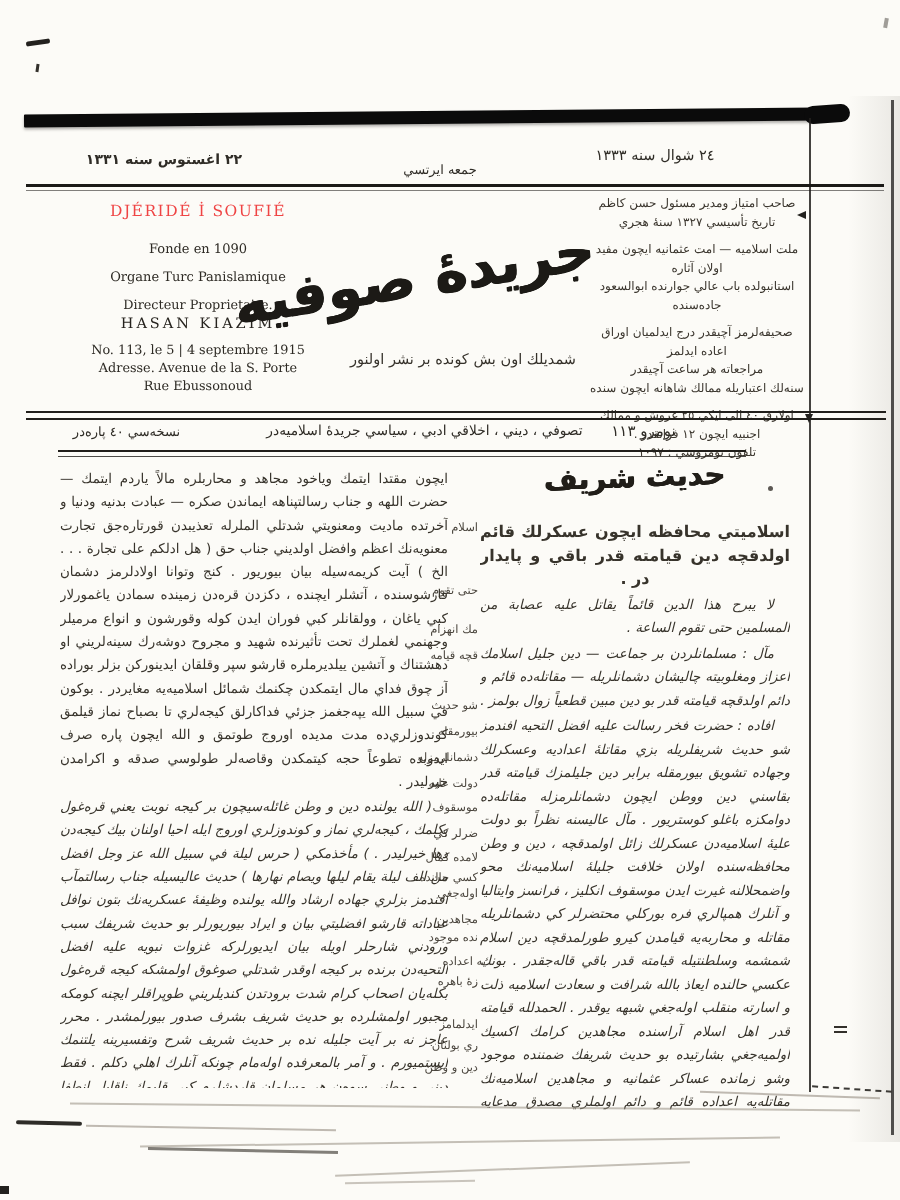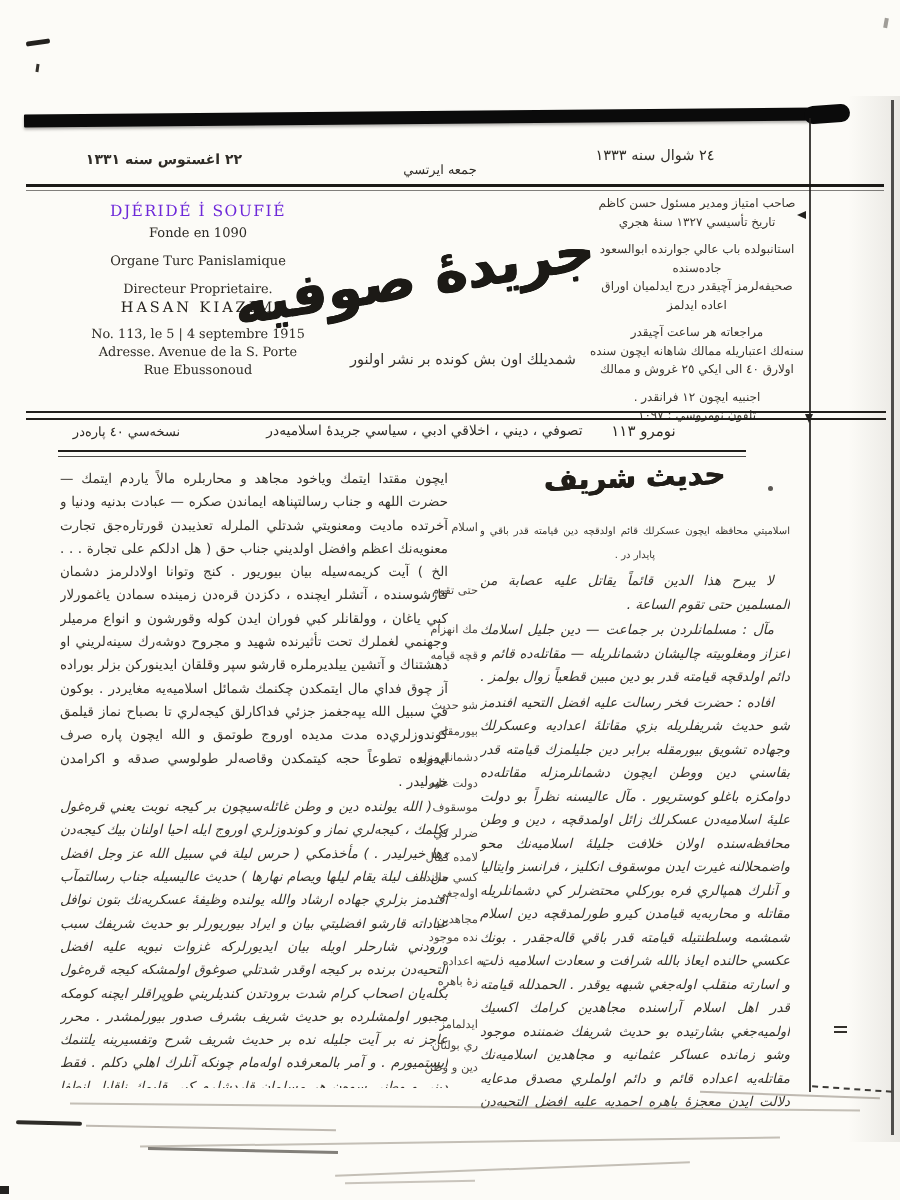--- a/index.html
+++ b/index.html
@@ -20,21 +20,21 @@
   
   .date{font-size:14px;color:#2f2c26;}
 
   
   .ruleA{border-top:3px solid #1b1a17;border-bottom:1px solid rgba(27,26,23,.55);height:3px;}
   .ruleB{border-top:2px solid #211f1b;border-bottom:2px solid #211f1b;height:5px;}
   .ruleC{border-top:2px solid #211f1b;border-bottom:1.5px solid rgba(33,31,27,.8);height:4px;}
 
   
   .fr-block{width:272px;text-align:center;}
-  .fr-title{font-size:15.5px;letter-spacing:1.5px;margin-bottom:6px;color:#6d28d9;}
+  .fr-title{font-size:15.5px;letter-spacing:1.5px;margin-bottom:22px;color:#ef4444;}
   .fr-line{font-size:13px;margin-bottom:13px;}
   .fr-small{font-size:12.8px;margin-bottom:3px;}
   .fr-name{font-size:14.5px;letter-spacing:3px;margin-bottom:11px;color:#26231e;}
 
   
   .calli{
     font-size:56px;font-weight:bold;color:#1c1a16;
     transform:rotate(-9deg) skewX(-4deg);transform-origin:center;
     text-shadow:0.6px 0 #1c1a16,-0.6px 0 #1c1a16,0 0.5px #1c1a16;
     white-space:nowrap;
@@ -109,38 +109,39 @@
 
   <div class="abs center" style="left:326px;top:212px;width:270px;height:140px;">
     <div class="ar calli" style="margin-top:26px;">جريدۀ صوفيه</div>
   </div>
   <div class="abs ar subtitle center" style="left:336px;top:352px;width:254px;">شمديلك اون بش كونده بر نشر اولنور</div>
 
   <div class="abs ar info-col" style="left:588px;top:194px;">
 
   <div class="info-line">صاحب امتياز ومدير مسئول حسن كاظم</div>
       <div class="info-line">تاريخ تأسيسي ١٣٢٧ سنهٔ هجري</div>
+      <div class="info-line">ملت اسلاميه — امت عثمانيه ايچون مفيد اولان آثاره</div>
       <div class="info-line">استانبولده باب عالي جوارنده ابوالسعود جاده‌سنده</div>
       <div class="info-line">صحيفه‌لرمز آچيقدر درج ايدلميان اوراق اعاده ايدلمز</div>
       <div class="info-line">مراجعاته هر ساعت آچيقدر</div>
       <div class="info-line">سنه‌لك اعتباريله ممالك شاهانه ايچون سنده</div>
       <div class="info-line">اولارق ٤٠ الى ايكي ٢٥ غروش و ممالك</div>
       <div class="info-line">اجنبيه ايچون ١٢ فرانقدر .</div>
       <div class="info-line">تلفون نومروسي : ١٠٩٧</div>
     </div>
 
   <div class="abs ruleB" style="left:26px;top:411px;width:860px;"></div>
   <div class="abs ar band center" style="left:596px;top:422px;width:95px;font-size:15px;">نومرو ١١٣</div>
   <div class="abs ar band center" style="left:252px;top:423px;width:345px;font-size:13.8px;">تصوفي ، ديني ، اخلاقي ادبي ، سياسي جريدۀ اسلاميه‌در</div>
   <div class="abs ar band center" style="left:64px;top:425px;width:125px;font-size:13px;">نسخه‌سي ٤٠ پاره‌در</div>
   <div class="abs ruleC" style="left:58px;top:450px;width:688px;"></div>
 
   <div class="abs ar rcol" style="left:480px;top:466px;">
     <div class="art-header">حديث شريف</div>
-    <div class="just center-last para" style="font-size:10px;">اسلاميتي محافظه ايچون عسكرلك قائم اولدقچه دين قيامته قدر باقي و پايدار در .</div>
+    <div class="just center-last para" style="font-size:16px;font-weight:bold;">اسلاميتي محافظه ايچون عسكرلك قائم اولدقچه دين قيامته قدر باقي و پايدار در .</div>
     <div class="just indent para" style="margin-top:3px;">لا يبرح هذا الدين قائماً يقاتل عليه عصابة من المسلمين حتى تقوم الساعة .</div>
     <div class="just indent para" style="margin-top:2px;">مآل : مسلمانلردن بر جماعت — دين جليل اسلامك اعزاز ومغلوبيته چاليشان دشمانلريله — مقاتله‌ده قائم و دائم اولدقچه قيامته قدر بو دين مبين قطعياً زوال بولمز .</div>
     <div class="just indent para">افاده : حضرت فخر رسالت عليه افضل التحيه افندمز شو حديث شريفلريله بزي مقاتلهٔ اعداديه وعسكرلك وجهاده تشويق بيورمقله برابر دين جليلمزك قيامته قدر بقاسني دين ووطن ايچون دشمانلرمزله مقاتله‌ده دوامكزه باغلو كوستريور . مآل عاليسنه نظراً بو دولت عليهٔ اسلاميه‌دن عسكرلك زائل اولمدقچه ، دين و وطن محافظه‌سنده اولان خلافت جليلهٔ اسلاميه‌نك محو واضمحلالنه غيرت ايدن موسقوف انكليز ، فرانسز وايتاليا و آنلرك همپالري فره بوركلي محتضرلر كي دشمانلريله مقاتله و محاربه‌يه قيامدن كيرو طورلمدقچه دين اسلام شمشمه وسلطنتيله قيامته قدر باقي قاله‌جقدر . بونك عكسي حالنده ايعاذ بالله شرافت و سعادت اسلاميه ذلت و اسارته منقلب اوله‌جغي شبهه يوقدر . الحمدلله قيامته قدر اهل اسلام آراسنده مجاهدين كرامك اكسيك اولميه‌جغي بشارتيده بو حديث شريفك ضمننده موجود وشو زمانده عساكر عثمانيه و مجاهدين اسلاميه‌نك مقاتله‌يه اعداده قائم و دائم اولملري مصدق مدعايه دلالت ايدن معجزهٔ باهره احمديه عليه افضل التحيه‌دن معدوددر .</div>
 
   </div>
   <div class="abs" style="left:768px;top:486px;width:5px;height:5px;border-radius:50%;background:#33302b;opacity:.8;"></div>
 
   <div class="abs" style="left:432px;top:0;width:46px;height:1200px;">
 
   <div class="catchword" style="top: 520px;">اسلام</div>

